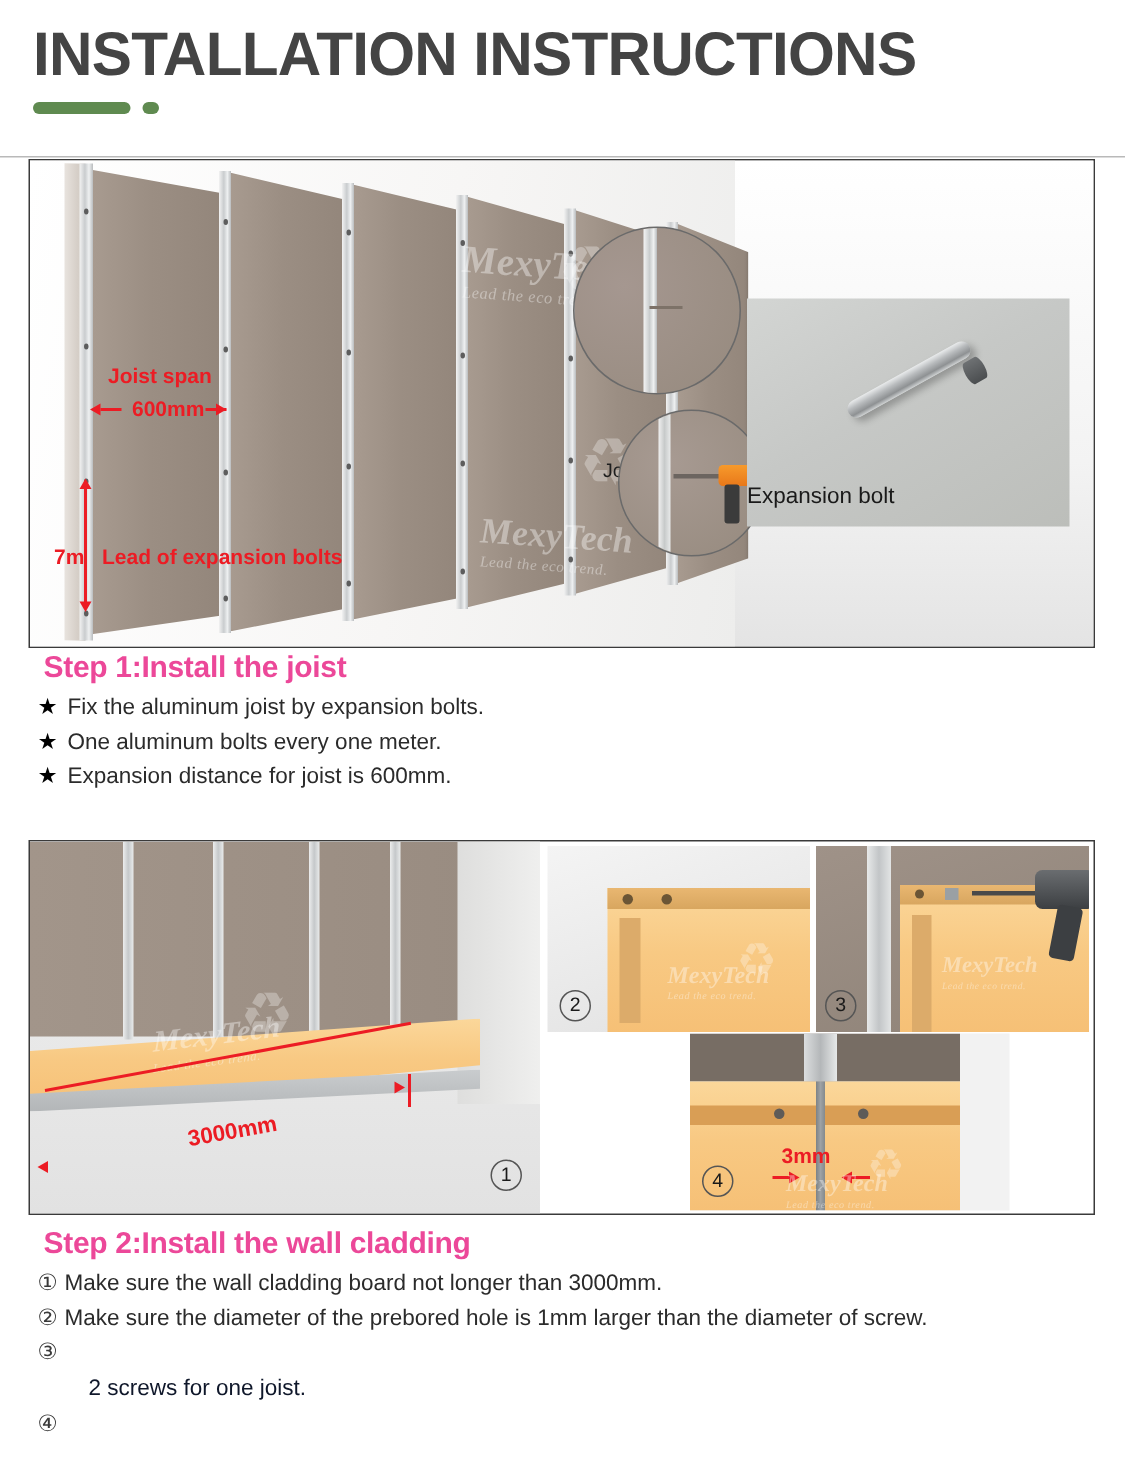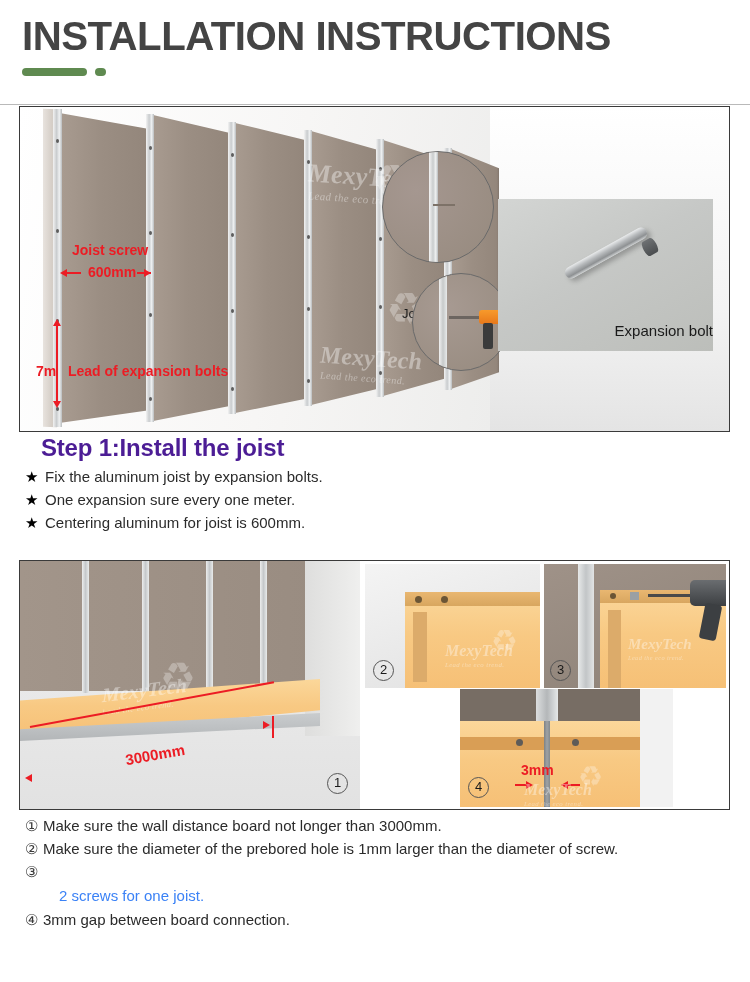--- a/index.html
+++ b/index.html
@@ -197,34 +197,34 @@
     left: 145px; top: 40px;
     width: 14px; height: 16px;
     border-radius: 3px / 8px;
     background: linear-gradient(180deg,#6e7173,#4b4e50);
     transform: rotate(-29deg);
   }
   .bolt-caption {
     position: absolute;
     left: 0; right: 0;
     bottom: 12px;
-    text-align: right;
+    text-align: left;
     font-size: 15px;
     color: #1a1a1a;
   }
 
   
   .step-block { position: absolute; left: 25px; }
   #step-1-block { top: 434px; }
   #step-2-block { top: 818px; }
   .step-heading {
-    font-size: 24px;
+    font-size: 20px;
     font-weight: bold;
-    color: #4c1d95;
-    margin: 0 0 7px 16px;
+    color: #ec4899;
+    margin: 0 0 7px 4px;
     letter-spacing: -0.2px;
   }
   .bullet-line {
     display: flex;
     align-items: flex-start;
     font-size: 15px;
     color: #2b2b2b;
     line-height: 1.0;
     margin-bottom: 8px;
     white-space: nowrap;
@@ -236,21 +236,21 @@
     color: #000000;
   }
   .num-mark {
     display: inline-block;
     width: 18px;
     flex: 0 0 18px;
     color: #3a3a3a;
   }
   .sub-line {
     font-size: 15px;
-    color: #3b82f6;
+    color: #0f172a;
     margin: 0 0 8px 34px;
     white-space: nowrap;
   }
 
   
   .s2-panelA {
     position: absolute;
     left: 0; top: 0; width: 340px; height: 100%;
     background: linear-gradient(180deg,#f0f0f0,#e2e2e2);
     overflow: hidden;
@@ -332,21 +332,21 @@
     <span>MexyTech</span>
     <span class="wm-sub">Lead the eco trend.</span>
   </div>
   <div class="watermark" style="left:300px;top:238px;font-size:24px;transform:skewY(4deg);">
     <span>MexyTech</span>
     <span class="wm-sub">Lead the eco trend.</span>
   </div>
   <div class="recycle-mark" style="left:352px;top:52px;">♻</div>
   <div class="recycle-mark" style="left:366px;top:180px;">♻</div>
 
-  <div class="redtext" style="left:52px;top:135px;font-size:14px;">Joist screw</div>
+  <div class="redtext" style="left:52px;top:135px;font-size:14px;">Joist span</div>
   <div class="redtext" style="left:68px;top:157px;font-size:14px;">600mm</div>
   <div class="arrow-l" style="left:40px;top:162px;"></div>
   <div class="red-h-arrow" style="left:47px;top:165px;width:14px;"></div>
   <div class="red-h-arrow" style="left:117px;top:165px;width:14px;"></div>
   <div class="arrow-r" style="left:124px;top:162px;"></div>
 
   <div class="arrow-u" style="left:33px;top:212px;"></div>
   <div class="red-v-line" style="left:36px;top:218px;height:78px;"></div>
   <div class="arrow-d" style="left:33px;top:294px;"></div>
   <div class="redtext" style="left:16px;top:256px;font-size:14px;">7m</div>
@@ -373,25 +373,25 @@
 </div>
 
 <div class="step-block" id="step-1-block">
   <div class="step-heading">Step 1:Install the joist</div>
   <div class="bullet-line">
     <span class="bullet-mark">★</span>
     <span>Fix the aluminum joist by expansion bolts.</span>
   </div>
   <div class="bullet-line">
     <span class="bullet-mark">★</span>
-    <span>One expansion sure every one meter.</span>
+    <span>One aluminum bolts every one meter.</span>
   </div>
   <div class="bullet-line">
     <span class="bullet-mark">★</span>
-    <span>Centering aluminum for joist is 600mm.</span>
+    <span>Expansion distance for joist is 600mm.</span>
   </div>
 </div>
 
 <div class="panel" id="panel-2">
 
   <div class="s2-panelA">
     <div style="position:absolute;left:0;top:0;width:300px;height:130px;background:linear-gradient(90deg,#a2958a,#998c81);"></div>
     <div style="position:absolute;left:62px;top:0;width:7px;height:132px;background:linear-gradient(90deg,#eceded,#c5c8ca,#e9ebeb);"></div>
     <div style="position:absolute;left:122px;top:0;width:7px;height:132px;background:linear-gradient(90deg,#eceded,#c5c8ca,#e9ebeb);"></div>
     <div style="position:absolute;left:186px;top:0;width:7px;height:132px;background:linear-gradient(90deg,#eceded,#c5c8ca,#e9ebeb);"></div>
@@ -465,29 +465,29 @@
     <div class="watermark" style="left:64px;top:92px;font-size:16px;">
       <span>MexyTech</span>
       <span class="wm-sub">Lead the eco trend.</span>
     </div>
     <div class="recycle-mark" style="left:118px;top:74px;font-size:28px;">♻</div>
     <div class="numcircle" style="left:8px;top:88px;">4</div>
   </div>
 </div>
 
 <div class="step-block" id="step-2-block">
+  <div class="step-heading">Step 2:Install the wall cladding</div>
   <div class="bullet-line">
     <span class="num-mark">①</span>
-    <span>Make sure the wall distance board not longer than 3000mm.</span>
+    <span>Make sure the wall cladding board not longer than 3000mm.</span>
   </div>
   <div class="bullet-line">
     <span class="num-mark">②</span>
     <span>Make sure the diameter of the prebored hole is 1mm larger than the diameter of screw.</span>
   </div>
   <div class="bullet-line">
     <span class="num-mark">③</span>
   </div>
   <div class="sub-line">2 screws for one joist.</div>
   <div class="bullet-line">
     <span class="num-mark">④</span>
-    <span>3mm gap between board connection.</span>
   </div>
 </div>
 
 </body></html>

